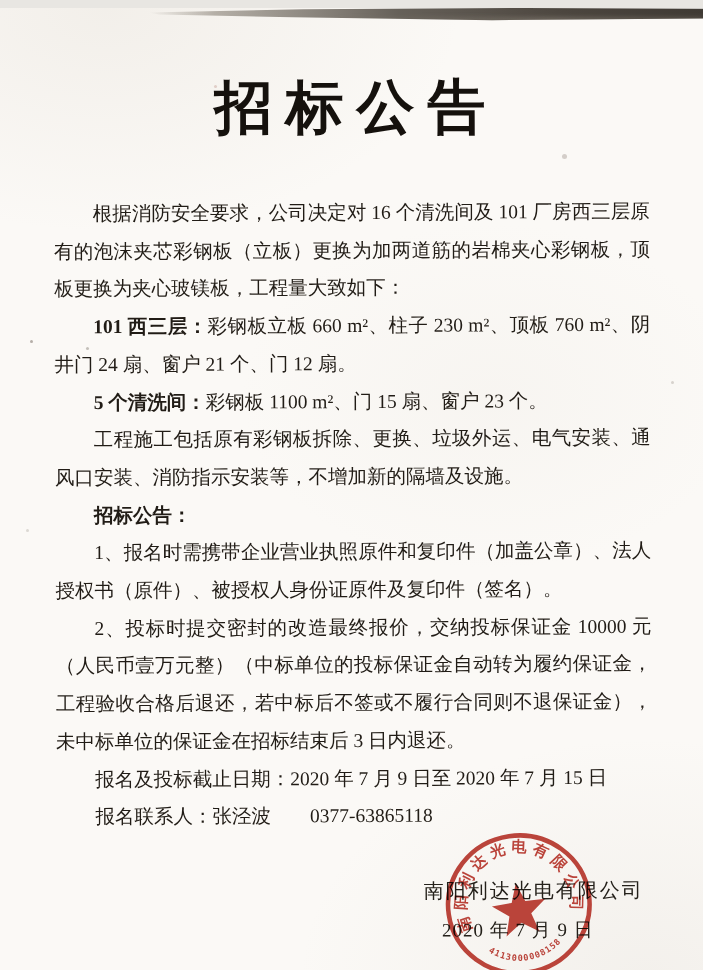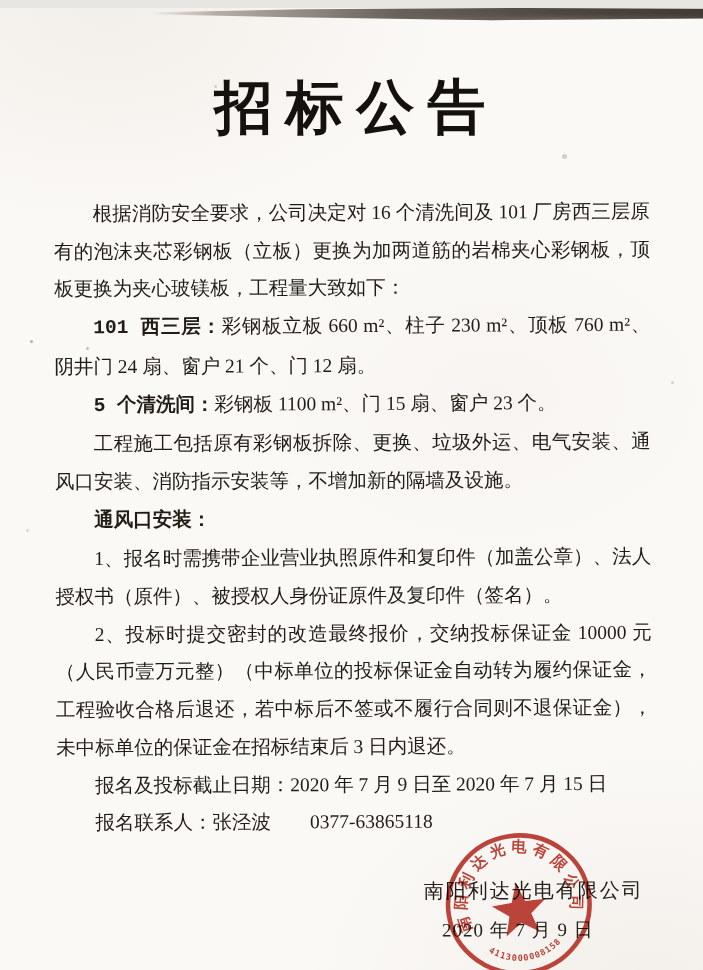--- a/index.html
+++ b/index.html
@@ -75,21 +75,21 @@
     position: absolute;
     top: 186px; left: 55px;
     width: 596px;
     font-size: 19.5px;
     line-height: 37.7px;
     text-align: justify;
     text-justify: inter-ideograph;
     color: #211c16;
   }
   .body p { margin: 0; text-indent: 2em; }
-  .run.bold { font-weight: 700; font-family: Liberation Mono, monospace; }
+  .run.bold { font-weight: 700; }
 
   .sig-company {
     position: absolute;
     top: 870px; left: 418px; width: 228px;
     text-align: center;
     font-size: 20px;
     letter-spacing: 2px;
     color: #24201a;
   }
   .sig-date {
@@ -122,21 +122,21 @@
 
   <div class="content">
 
     <h1 class="title">招标公告</h1>
 
     <div class="body">
         <p><span class="run">根据消防安全要求，公司决定对 16 个清洗间及 101 厂房西三层原有的泡沫夹芯彩钢板（立板）更换为加两道筋的岩棉夹心彩钢板，顶板更换为夹心玻镁板，工程量大致如下：</span></p>
         <p><span class="run bold">101 西三层：</span><span class="run">彩钢板立板 660 m²、柱子 230 m²、顶板 760 m²、阴井门 24 扇、窗户 21 个、门 12 扇。</span></p>
         <p><span class="run bold">5 个清洗间：</span><span class="run">彩钢板 1100 m²、门 15 扇、窗户 23 个。</span></p>
         <p><span class="run">工程施工包括原有彩钢板拆除、更换、垃圾外运、电气安装、通风口安装、消防指示安装等，不增加新的隔墙及设施。</span></p>
-        <p><span class="run bold">通风口安装：</span></p>
+        <p><span class="run bold">招标公告：</span></p>
         <p><span class="run">1、报名时需携带企业营业执照原件和复印件（加盖公章）、法人授权书（原件）、被授权人身份证原件及复印件（签名）。</span></p>
         <p><span class="run">2、投标时提交密封的改造最终报价，交纳投标保证金 10000 元（人民币壹万元整）（中标单位的投标保证金自动转为履约保证金，工程验收合格后退还，若中标后不签或不履行合同则不退保证金），未中标单位的保证金在招标结束后 3 日内退还。</span></p>
         <p><span class="run">报名及投标截止日期：2020 年 7 月  9 日至 2020 年 7 月 15 日</span></p>
         <p><span class="run">报名联系人：张泾波　　0377-63865118</span></p>
       </div>
 
     <div class="sig-company">南阳利达光电有限公司</div>
     <div class="sig-date">2020 年 7 月 9 日</div>
 
     <svg class="seal" viewBox="0 0 180 180" width="182" height="182" xmlns="http://www.w3.org/2000/svg">

